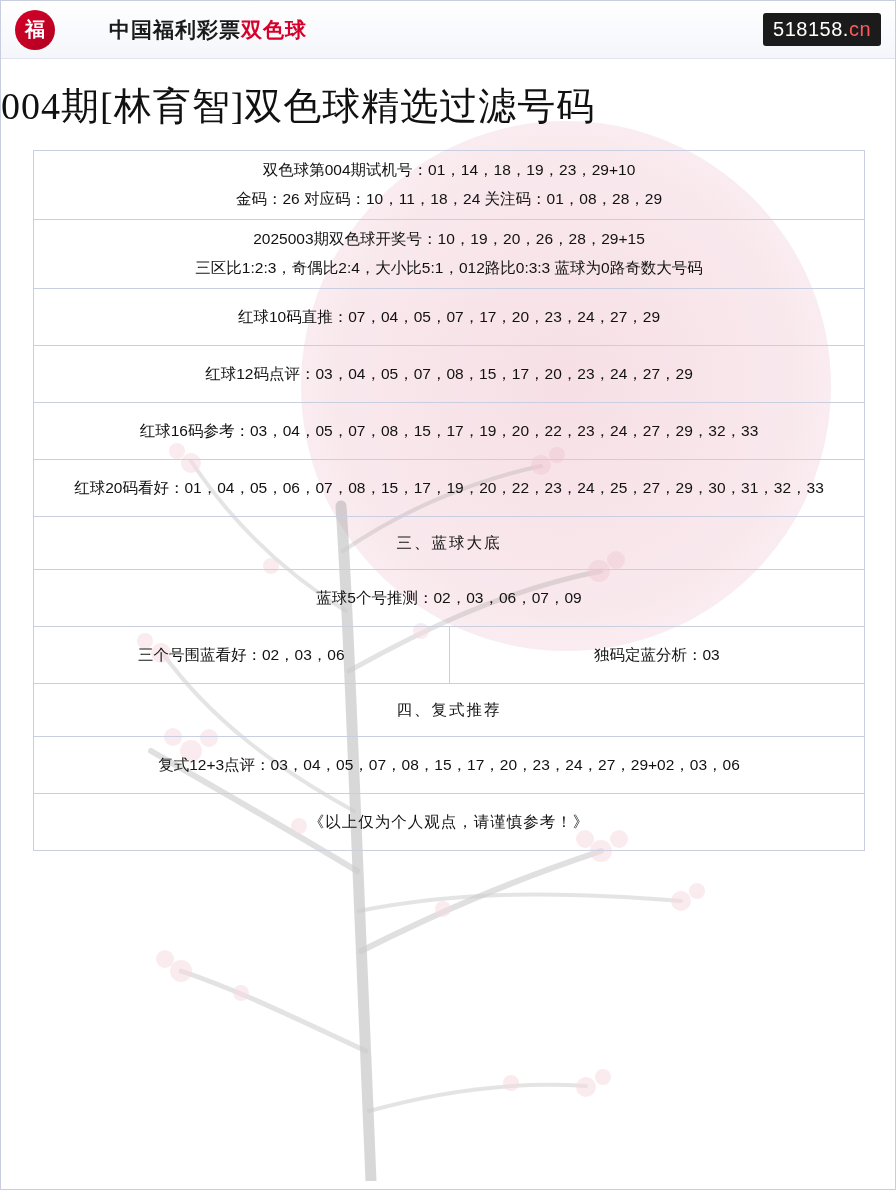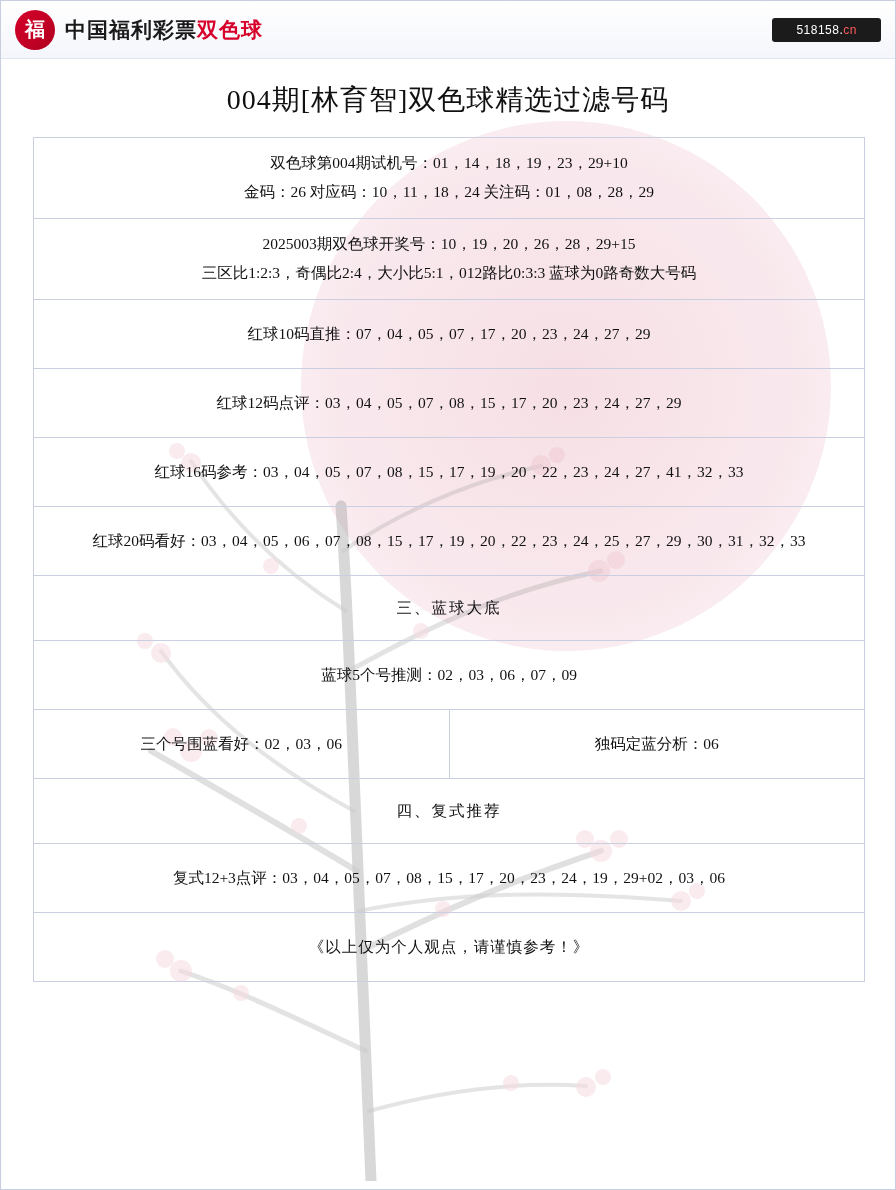--- a/index.html
+++ b/index.html
@@ -72,41 +72,41 @@
     font-family: "Liberation Serif", serif;
     margin-right: 10px;
     flex: none;
   }
   .logo-text {
     font-size: 21px;
     color: #1a1a1a;
     font-weight: bold;
     letter-spacing: 1px;
     font-family: "Liberation Sans", sans-serif;
+    margin-left: 44px;
   }
   .logo-text .red {
     color: #d6002a;
   }
   .spacer { flex: 1 1 auto; }
   .url-chip {
     background: #1b1b1b;
     color: #ffffff;
     font-family: "Liberation Sans", sans-serif;
-    font-size: 12px;
-    padding: 5px 24px;
+    font-size: 20px;
+    padding: 5px 10px;
     border-radius: 3px;
     letter-spacing: 0.5px;
   }
   .url-chip .cn { color: #ff5a5a; }
 
   .title {
     position: relative;
     z-index: 3;
-    text-align: center;
-    font-size: 28px;
+    font-size: 38px;
     color: #111111;
     padding: 22px 0 18px 0;
     font-family: "Liberation Serif", serif;
     letter-spacing: 1px;
   }
 
   .table-wrap {
     position: relative;
     z-index: 3;
     margin: 0 32px;
@@ -114,24 +114,24 @@
   table.main {
     width: 832px;
     border-collapse: collapse;
     table-layout: fixed;
   }
   table.main td {
     border: 1px solid #c9cee1;
     text-align: center;
     color: #111;
     font-size: 15.5px;
-    padding: 9px 6px;
+    padding: 3px 6px;
     line-height: 1.85;
     background: transparent;
-    font-family: Liberation Serif, serif;
+    font-family: Liberation Sans, sans-serif;
   }
   td.tall { height: 62px; }
   td.section { height: 46px; letter-spacing: 2px; }
   td.row { height: 50px; }
   td.note { height: 50px; letter-spacing: 1px; }
   .line { display: block; }
 </style>
 </head>
 <body>
 
@@ -217,40 +217,40 @@
             <span class="line">三区比1:2:3，奇偶比2:4，大小比5:1，012路比0:3:3 蓝球为0路奇数大号码</span>
           </td>
         </tr>
         <tr>
           <td class="row" colspan="2">红球10码直推：07，04，05，07，17，20，23，24，27，29</td>
         </tr>
         <tr>
           <td class="row" colspan="2">红球12码点评：03，04，05，07，08，15，17，20，23，24，27，29</td>
         </tr>
         <tr>
-          <td class="row" colspan="2">红球16码参考：03，04，05，07，08，15，17，19，20，22，23，24，27，41，32，33</td>
-        </tr>
-        <tr>
-          <td class="row" colspan="2">红球20码看好：03，04，05，06，07，08，15，17，19，20，22，23，24，25，27，29，30，31，32，33</td>
+          <td class="row" colspan="2">红球16码参考：03，04，05，07，08，15，17，19，20，22，23，24，27，29，32，33</td>
+        </tr>
+        <tr>
+          <td class="row" colspan="2">红球20码看好：01，04，05，06，07，08，15，17，19，20，22，23，24，25，27，29，30，31，32，33</td>
         </tr>
         <tr>
           <td class="section" colspan="2">三、蓝球大底</td>
         </tr>
         <tr>
           <td class="row" colspan="2">蓝球5个号推测：02，03，06，07，09</td>
         </tr>
         <tr>
           <td class="row">三个号围蓝看好：02，03，06</td>
-          <td class="row">独码定蓝分析：06</td>
+          <td class="row">独码定蓝分析：03</td>
         </tr>
         <tr>
           <td class="section" colspan="2">四、复式推荐</td>
         </tr>
         <tr>
-          <td class="row" colspan="2">复式12+3点评：03，04，05，07，08，15，17，20，23，24，19，29+02，03，06</td>
+          <td class="row" colspan="2">复式12+3点评：03，04，05，07，08，15，17，20，23，24，27，29+02，03，06</td>
         </tr>
         <tr>
           <td class="note" colspan="2">《以上仅为个人观点，请谨慎参考！》</td>
         </tr>
       </tbody>
     </table>
   </div>
 
 </div>
 

